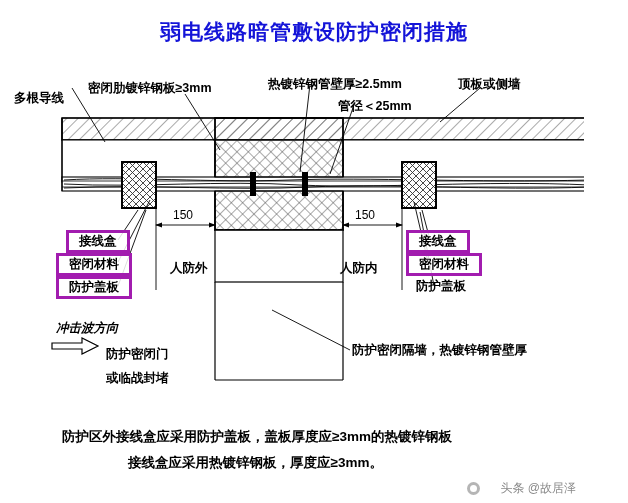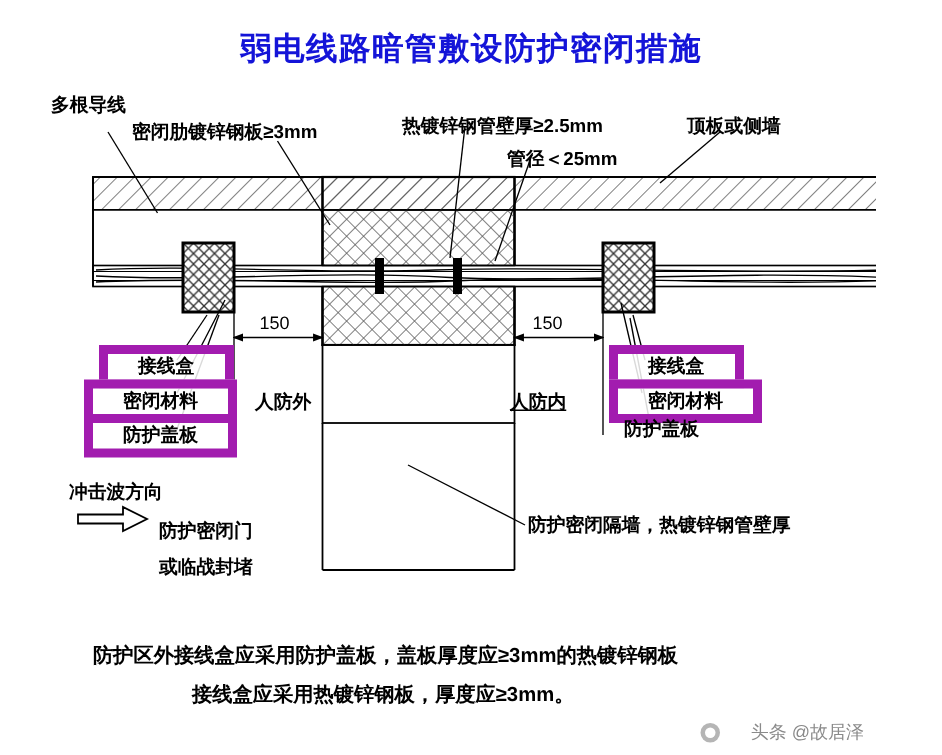--- a/index.html
+++ b/index.html
@@ -40,22 +40,22 @@
   }
   .lbl {
     position: absolute;
     font-size: 12.5px;
     color: #000000;
     white-space: nowrap;
     font-weight: bold;
     font-family: "Liberation Sans", sans-serif;
   }
   .boxed {
-    border: 6px solid #a21caf;
-    padding: 0px 20px;
+    border: 3px solid #a21caf;
+    padding: 0px 10px;
     background: rgba(255,255,255,0.85);
   }
   .dim {
     position: absolute;
     font-size: 12px;
     color: #000000;
     font-weight: normal;
   }
   .note {
     position: absolute;
@@ -188,41 +188,41 @@
       <line x1="340" y1="300" x2="262" y2="260" stroke="#000" stroke-width="0.9"></line>
 
       <line x1="205" y1="232" x2="205" y2="330" stroke="#000" stroke-width="1.2"></line>
       <line x1="333" y1="232" x2="333" y2="330" stroke="#000" stroke-width="1.2"></line>
       <line x1="205" y1="330" x2="333" y2="330" stroke="#000" stroke-width="1.2"></line>
 
       <line x1="52" y1="68" x2="52" y2="141" stroke="#000" stroke-width="1.2"></line>
       <line x1="582" y1="68" x2="582" y2="141" stroke="#000" stroke-width="1.2"></line>
     </svg>
 
-    <div class="lbl" style="left:4px; top:12px;margin-left:20px;">多根导线</div>
+    <div class="lbl" style="left:4px; top:40px;">多根导线</div>
     <div class="lbl" style="left:78px; top:30px;">密闭肋镀锌钢板≥3mm</div>
     <div class="lbl" style="left:258px; top:26px;">热镀锌钢管壁厚≥2.5mm</div>
     <div class="lbl" style="left:280px; top:48px;margin-left:48px;">管径＜25mm</div>
     <div class="lbl" style="left:448px; top:26px;">顶板或侧墙</div>
 
     <div class="lbl boxed" style="left:56px; top:180px;">接线盒</div>
     <div class="lbl boxed" style="left:46px; top:203px;">密闭材料</div>
     <div class="lbl boxed" style="left:46px; top:226px;">防护盖板</div>
 
     <div class="lbl boxed" style="left:396px; top:180px;">接线盒</div>
     <div class="lbl boxed" style="left:396px; top:203px;">密闭材料</div>
     <div class="lbl" style="left:406px; top:228px;">防护盖板</div>
 
     <div class="dim" style="left:163px; top:158px;">150</div>
     <div class="dim" style="left:345px; top:158px;">150</div>
 
     <div class="lbl" style="left:160px; top:210px;">人防外</div>
-    <div class="lbl" style="left:330px; top:210px;text-decoration:underline;">人防内</div>
-
-    <div class="lbl" style="left:36px; top:270px;">冲击波方向</div>
+    <div class="lbl" style="left:330px; top:210px;">人防内</div>
+
+    <div class="lbl" style="left:46px; top:270px;font-style:italic;">冲击波方向</div>
     <div class="lbl" style="left:96px; top:296px;">防护密闭门</div>
     <div class="lbl" style="left:96px; top:320px;">或临战封堵</div>
 
     <div class="lbl" style="left:342px; top:292px;">防护密闭隔墙，热镀锌钢管壁厚</div>
   </div>
 
   <div id="footer-notes">
     <div class="note" style="left:38px; top:0px;margin-left:24px;">防护区外接线盒应采用防护盖板，盖板厚度应≥3mm的热镀锌钢板</div>
     <div class="note" style="left:128px; top:26px;">接线盒应采用热镀锌钢板，厚度应≥3mm。</div>
   </div>

